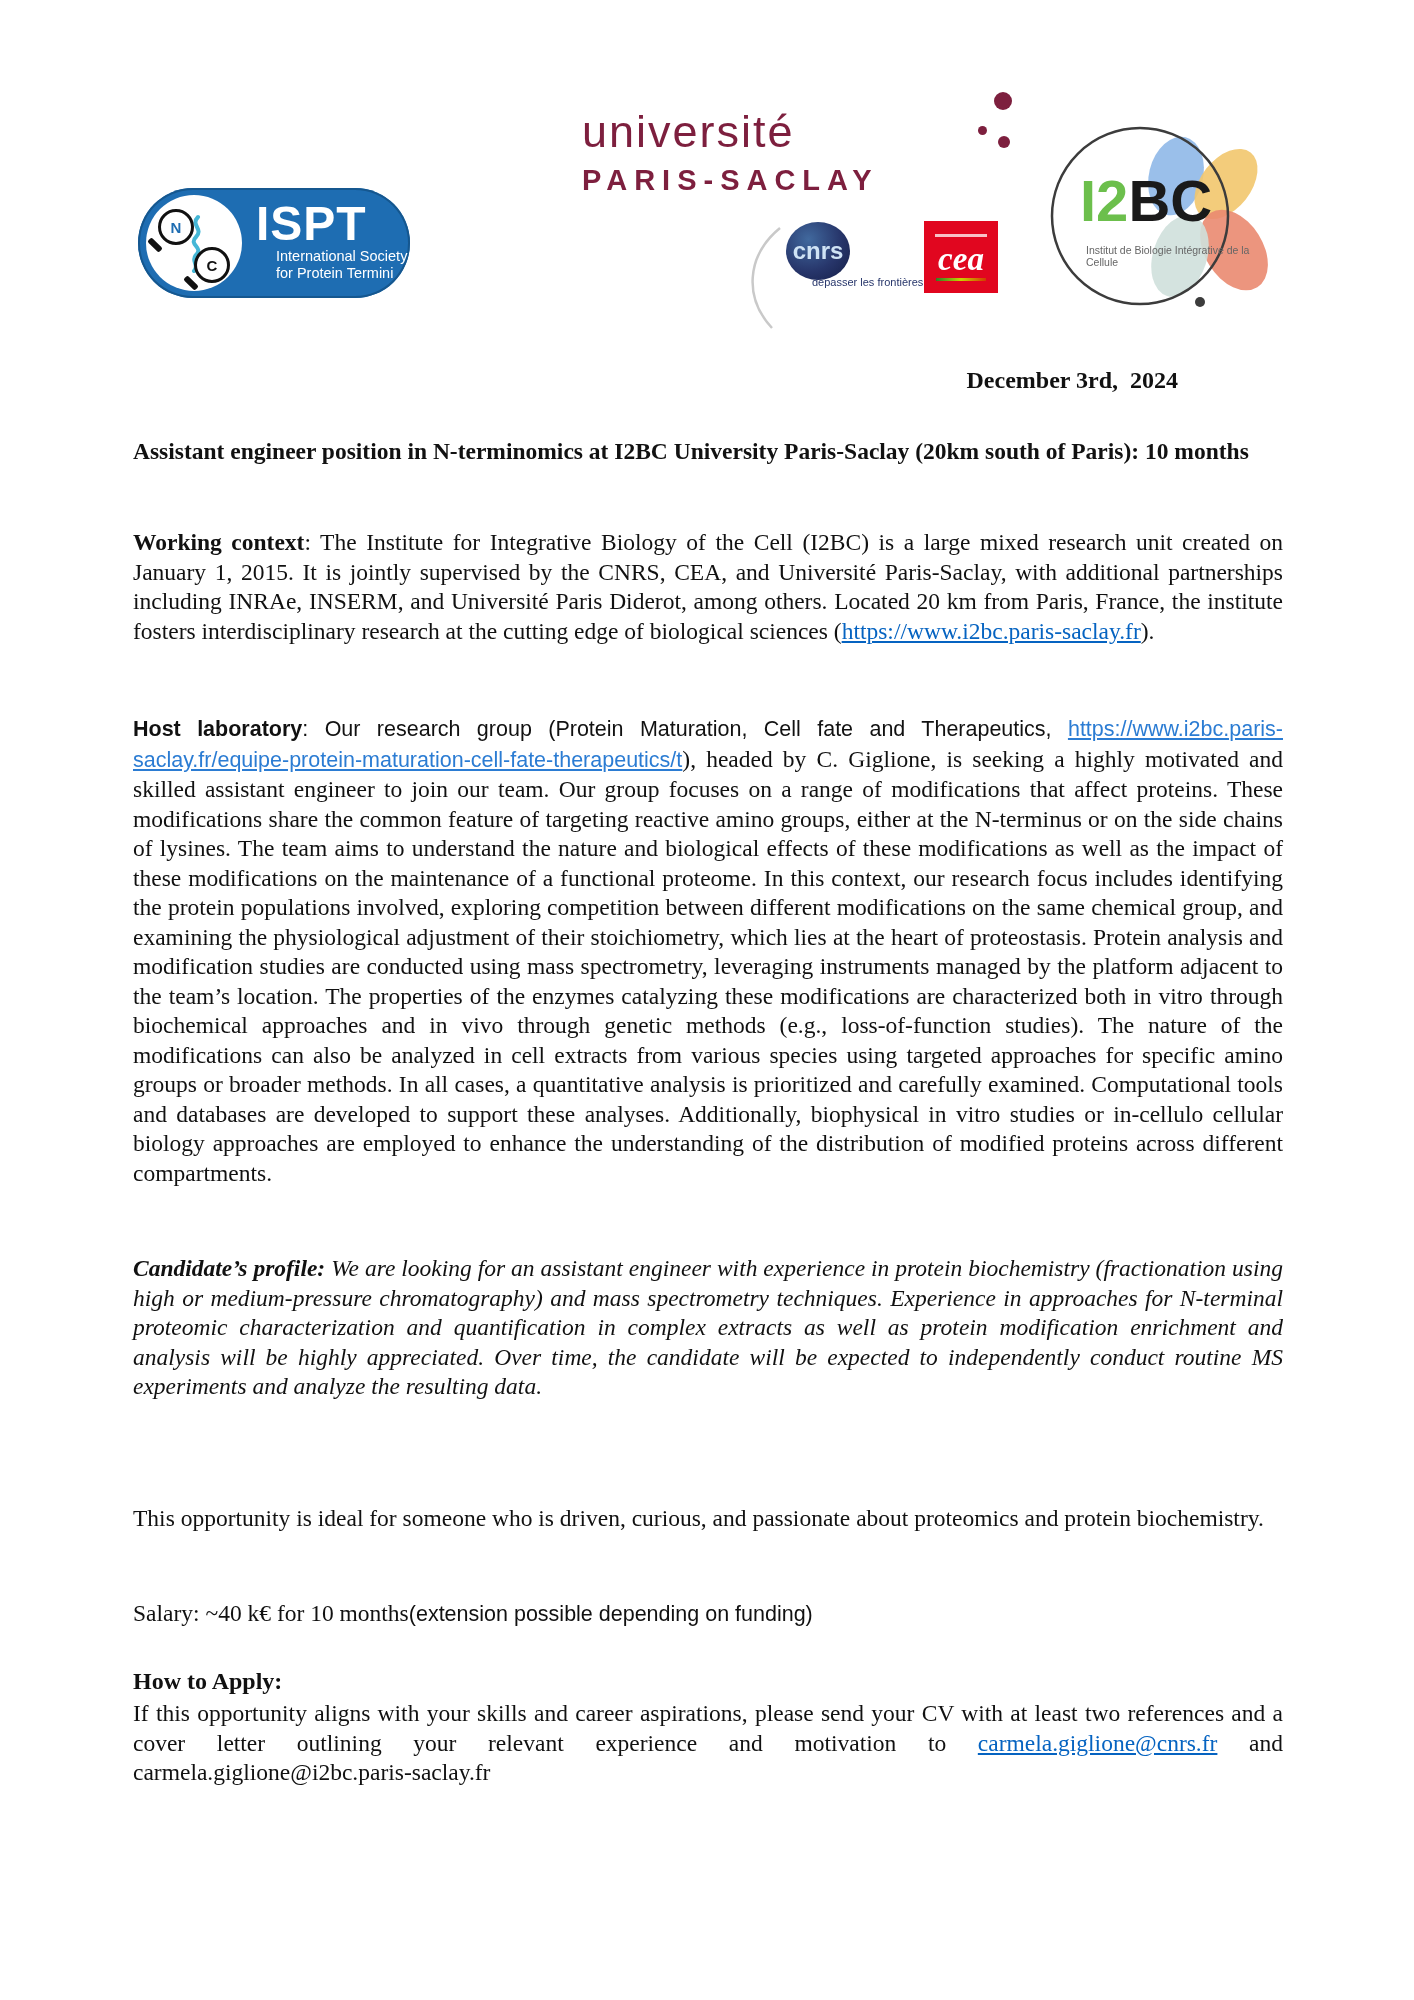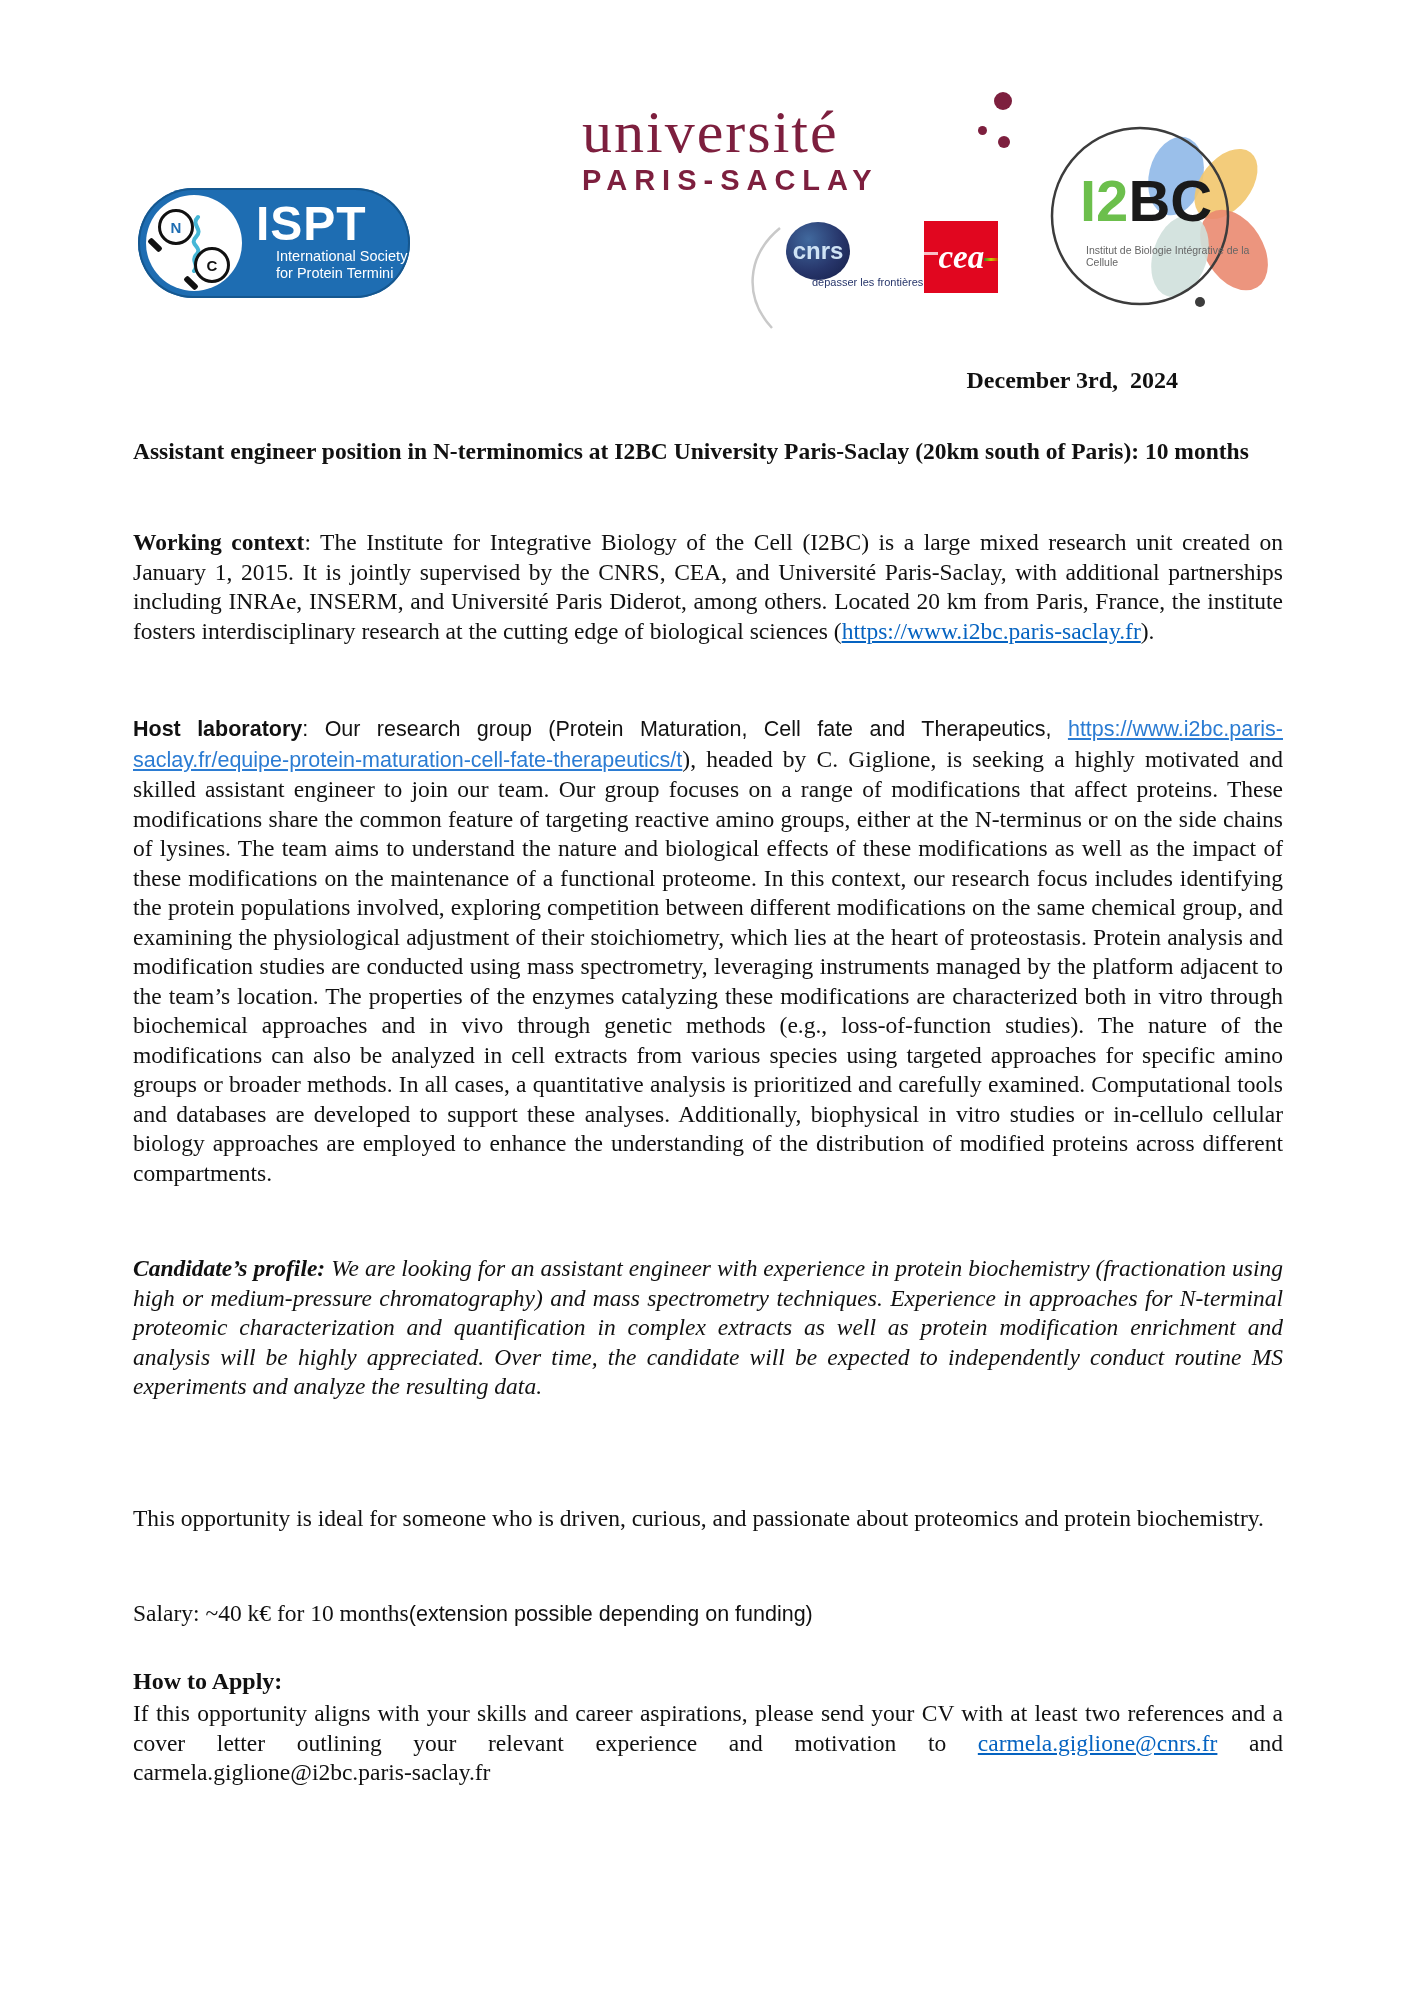--- a/index.html
+++ b/index.html
@@ -23,39 +23,39 @@
   .mag-c { left:48px; top:52px; color:#111; font-size:15px; }
   .mag .handle { position:absolute; width:16px; height:6px; background:#111; border-radius:2px; }
   .mag-n .handle { left:-14px; top:30px; transform:rotate(45deg); }
   .mag-c .handle { left:-14px; top:30px; transform:rotate(45deg); }
   .ispt-text { position:absolute; left:118px; top:12px; color:#fff; }
   .ispt-acronym { font-family:"Liberation Sans",sans-serif; font-weight:bold; font-size:48px; line-height:48px; letter-spacing:1px; }
   .ispt-sub { font-family:"Liberation Sans",sans-serif; font-size:14.5px; line-height:17px;margin-left:20px; }
   .squiggle { position:absolute; left:0; top:0; }
 
   .ups { position:absolute; left:582px; top:102px; width:440px; }
-  .ups-word { font-family:Liberation Serif, serif; font-size:60px; line-height:60px; font-weight:400; letter-spacing:2px; }
+  .ups-word { font-family:Liberation Sans, sans-serif; font-size:45px; line-height:60px; font-weight:400; letter-spacing:2px; }
   .ups-sub  { font-family:"Liberation Sans",sans-serif; font-size:29px; line-height:30px; font-weight:700; letter-spacing:7px; margin-top:3px; }
   .ups-dot { position:absolute; border-radius:50%; }
   .ups-dot.d1 { left:412px; top:-10px; width:18px; height:18px; }
   .ups-dot.d2 { left:396px; top:24px;  width:9px;  height:9px;  }
   .ups-dot.d3 { left:416px; top:34px;  width:12px; height:12px; }
 
   .swoosh { position:absolute; left:742px; top:226px; }
   .cnrs-circle {
     position:absolute; left:786px; top:222px; width:64px; height:58px; border-radius:50%;
     background:radial-gradient(circle at 35% 30%, #41699e 0%, #27366b 55%, #141d45 100%);
     display:flex; align-items:center; justify-content:center;
   }
   .cnrs-label { color:#cfe3f5; font-family:"Liberation Sans",sans-serif; font-weight:bold; font-size:24px; }
   .cnrs-tag { position:absolute; left:812px; top:276px; font-family:"Liberation Sans",sans-serif; font-size:11px; color:#27366b; }
 
   .cea {
     position:absolute; left:924px; top:221px; width:74px; height:72px; background:#e1061f;
-    display:flex; flex-direction:row; align-items:center; justify-content:center;
+    display:flex; flex-direction:column; align-items:center; justify-content:center;
   }
   .cea-microbar { width:52px; height:3px; background:rgba(255,255,255,.75); margin-bottom:7px; }
   .cea-label { color:#fff; font-family:"Liberation Serif",serif; font-style:italic; font-weight:bold; font-size:33px; line-height:30px; }
   .cea-underline { width:50px; height:3px; margin-top:4px; background:linear-gradient(90deg,#2f7d25,#c8d400,#d23a00); }
 
   .i2bc { position:absolute; left:1028px; top:118px; width:256px; height:196px; }
   .i2bc-text { position:absolute; left:52px; top:54px; font-family:"Liberation Sans",sans-serif; font-weight:bold; font-size:58px; line-height:58px; }
   .i2bc-green { color:#6cbf4c; }
   .i2bc-black { color:#1a1a1a; }
   .i2bc-sub { position:absolute; left:58px; top:126px; font-family:"Liberation Sans",sans-serif; font-size:10.5px; color:#666; }

